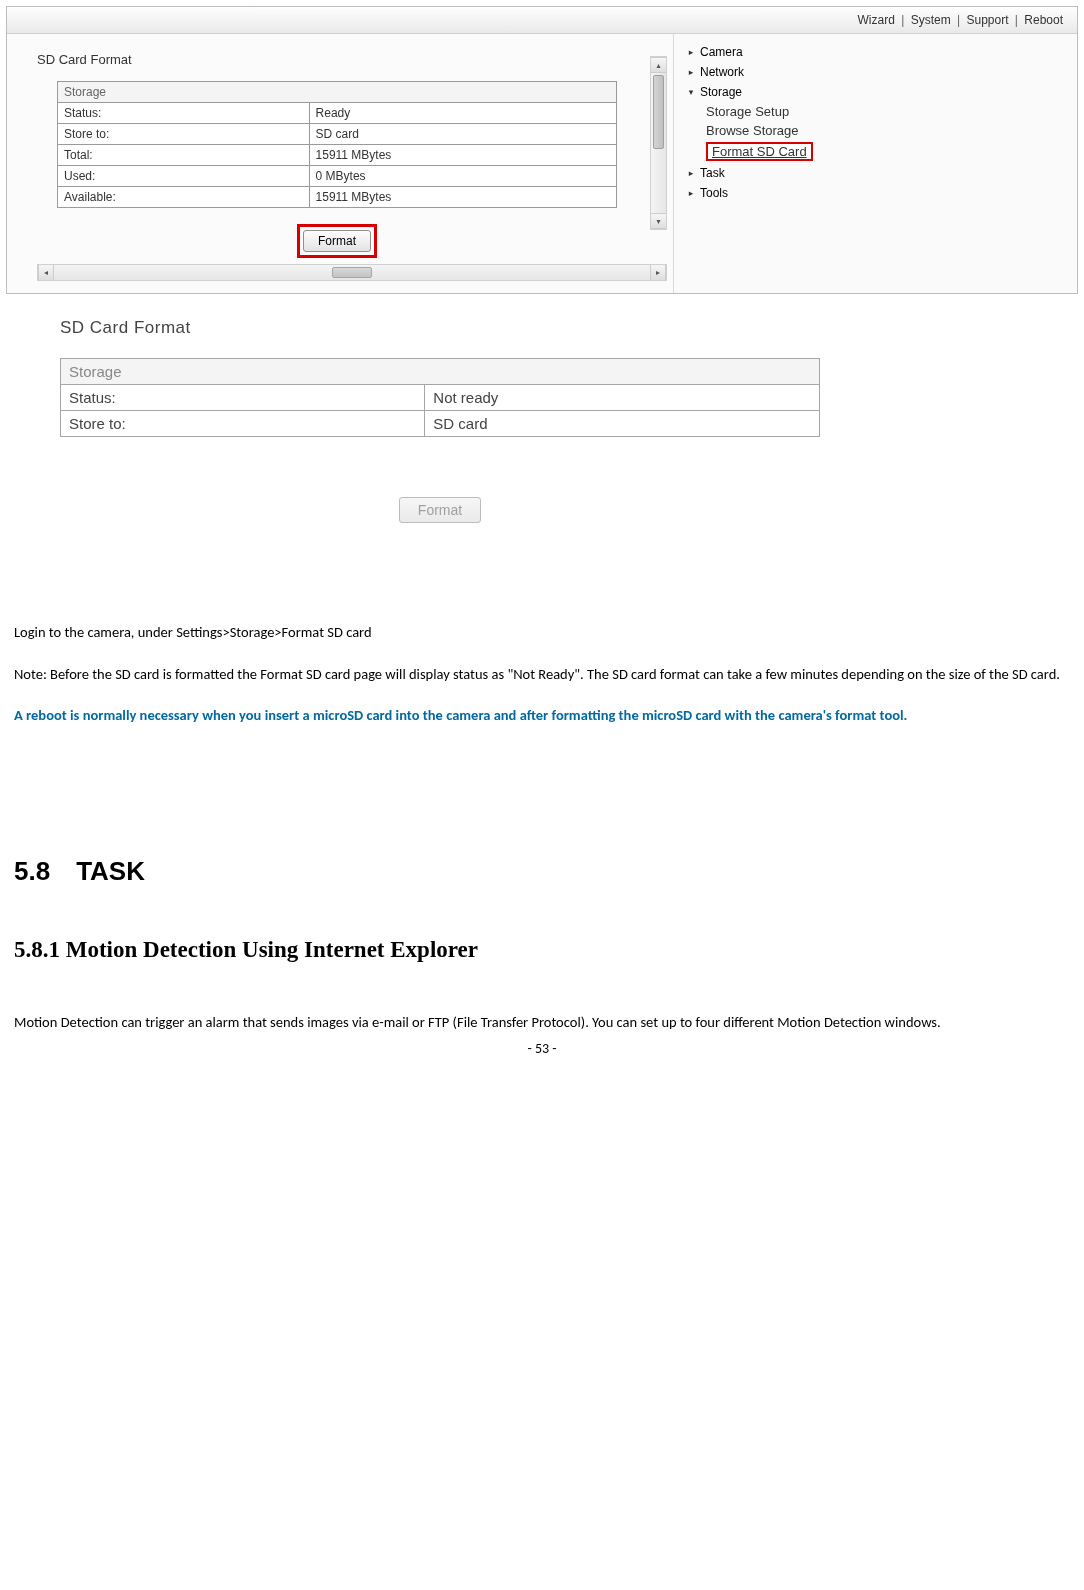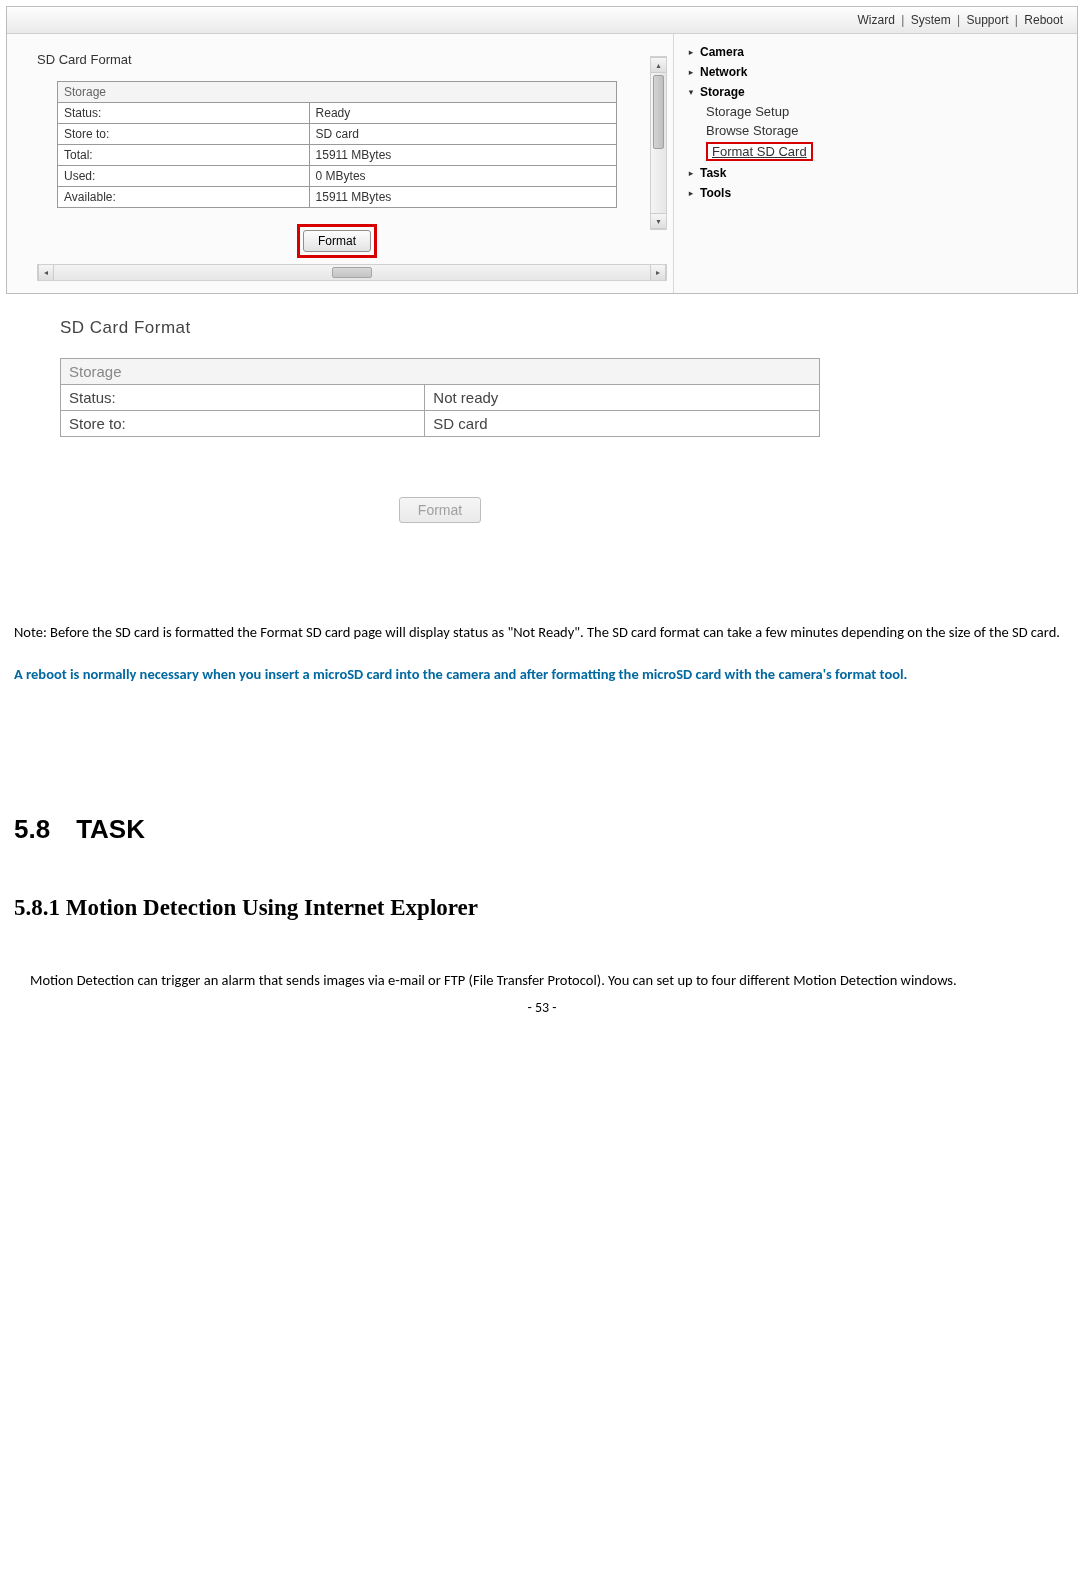--- a/index.html
+++ b/index.html
@@ -165,21 +165,21 @@
     }
     .nav-item .caret {
       width: 10px;
       font-size: 9px;
       color: #333;
       text-align: center;
     }
     .nav-item .label {
       padding-left: 4px;
     }
-    .nav-item.bold .label { font-weight: bold; }
+    .nav-item.bold .label { font-weight: normal; }
     .nav-sub {
       padding-left: 22px;
       font-size: 13px;
       color: #333;
     }
     .nav-sub .sub-item {
       padding: 2px 0;
       cursor: pointer;
     }
     .sub-highlight {
@@ -375,25 +375,26 @@
         <td>SD card</td>
       </tr>
     </tbody>
       </table>
     <div class="btn-row">
       <button class="win-btn" disabled="">Format</button>
     </div>
   </div>
 
   <div class="doc-text">
+    <p>Login to the camera, under Settings&gt;Storage&gt;Format SD card</p>
     <p>Note: Before the SD card is formatted the Format SD card page will display status as "Not Ready". The SD card format can take a few minutes depending on the size of the SD card.</p>
     <p class="warning">A reboot is normally necessary when you insert a microSD card into the camera and after formatting the microSD card with the camera's format tool.</p>
   </div>
 
   <h1 class="h58">5.8 TASK</h1>
   <h2 class="h581">5.8.1 Motion Detection Using Internet Explorer</h2>
 
   <div class="doc-text" style="margin-top:0;">
-    <p style="margin-bottom:6px;margin-left:16px;">Motion Detection can trigger an alarm that sends images via e-mail or FTP (File Transfer Protocol). You can set up to four different Motion Detection windows.</p>
+    <p style="margin-bottom:6px;">Motion Detection can trigger an alarm that sends images via e-mail or FTP (File Transfer Protocol). You can set up to four different Motion Detection windows.</p>
   </div>
 
   <div class="pager">- 53 -</div>
 </div>
 
 </body></html>

